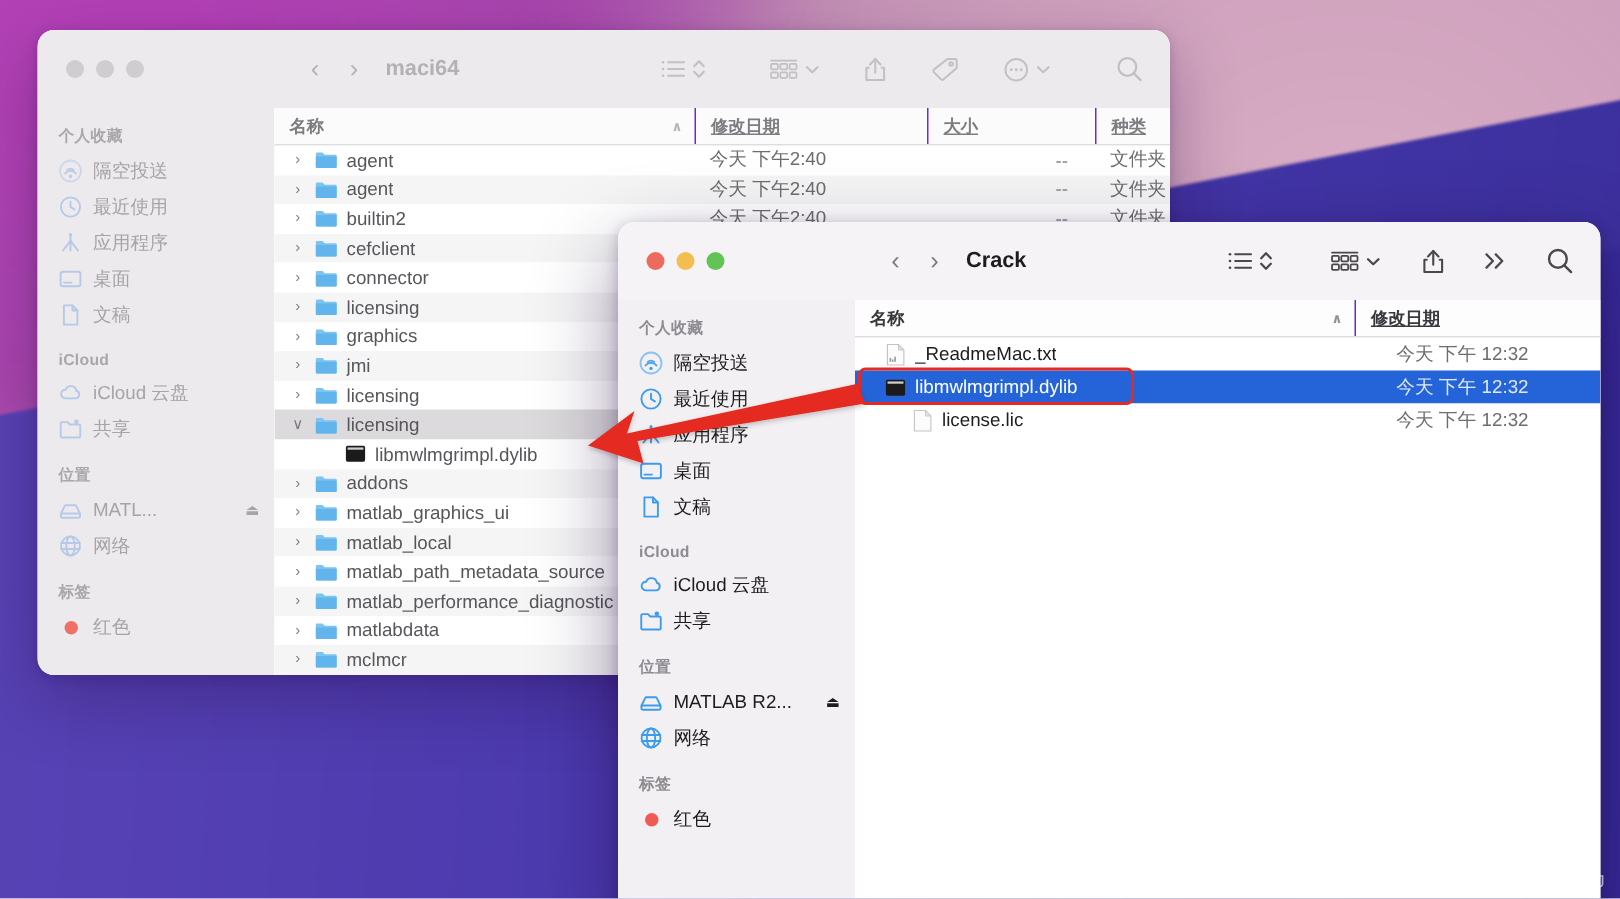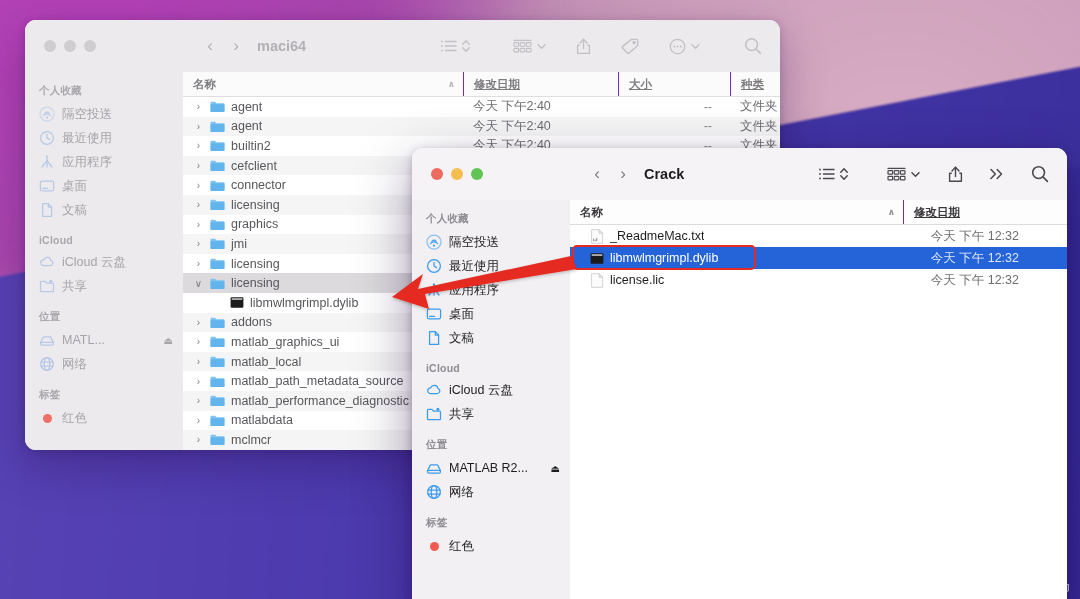--- a/index.html
+++ b/index.html
@@ -904,21 +904,21 @@
       <div class="r-name" style="flex:0 0 333px; padding-left:20px">
         <svg class="ficon" viewBox="0 0 14 15">
       <rect x="0.6" y="2.2" width="12.8" height="10.6" rx="1.1" fill="#1b1b1b"></rect>
       <rect x="1.7" y="3.3" width="10.6" height="1.5" fill="#cfcfcf"></rect>
     </svg>
         <span class="r-text">libmwlmgrimpl.dylib</span>
       </div>
       <div class="r-date" style="flex:1; text-align:right; padding-right:48px">今天 下午 12:32</div>
     </div>
             <div class="row" style="height:22px">
-      <div class="r-name" style="flex:0 0 333px; padding-left:20px">
+      <div class="r-name" style="flex:0 0 333px; padding-left:38px">
         <svg class="ficon" viewBox="0 0 14 15">
       <path d="M1.6 .7 H9 L12.6 4.3 V14.3 H1.6 Z" fill="#fcfcfc" stroke="#c4c4c4" stroke-width=".75"></path>
       <path d="M9 .7 L12.6 4.3 H9 Z" fill="#e4e4e4" stroke="#c4c4c4" stroke-width=".6"></path>
     </svg>
         <span class="r-text">license.lic</span>
       </div>
       <div class="r-date" style="flex:1; text-align:right; padding-right:48px">今天 下午 12:32</div>
     </div>
           <div class="red-box" id="red-box" style="left: 2px; top: 20px; width: 184px; height: 25px; border-color: rgb(229, 42, 35);"></div>
         </div>

